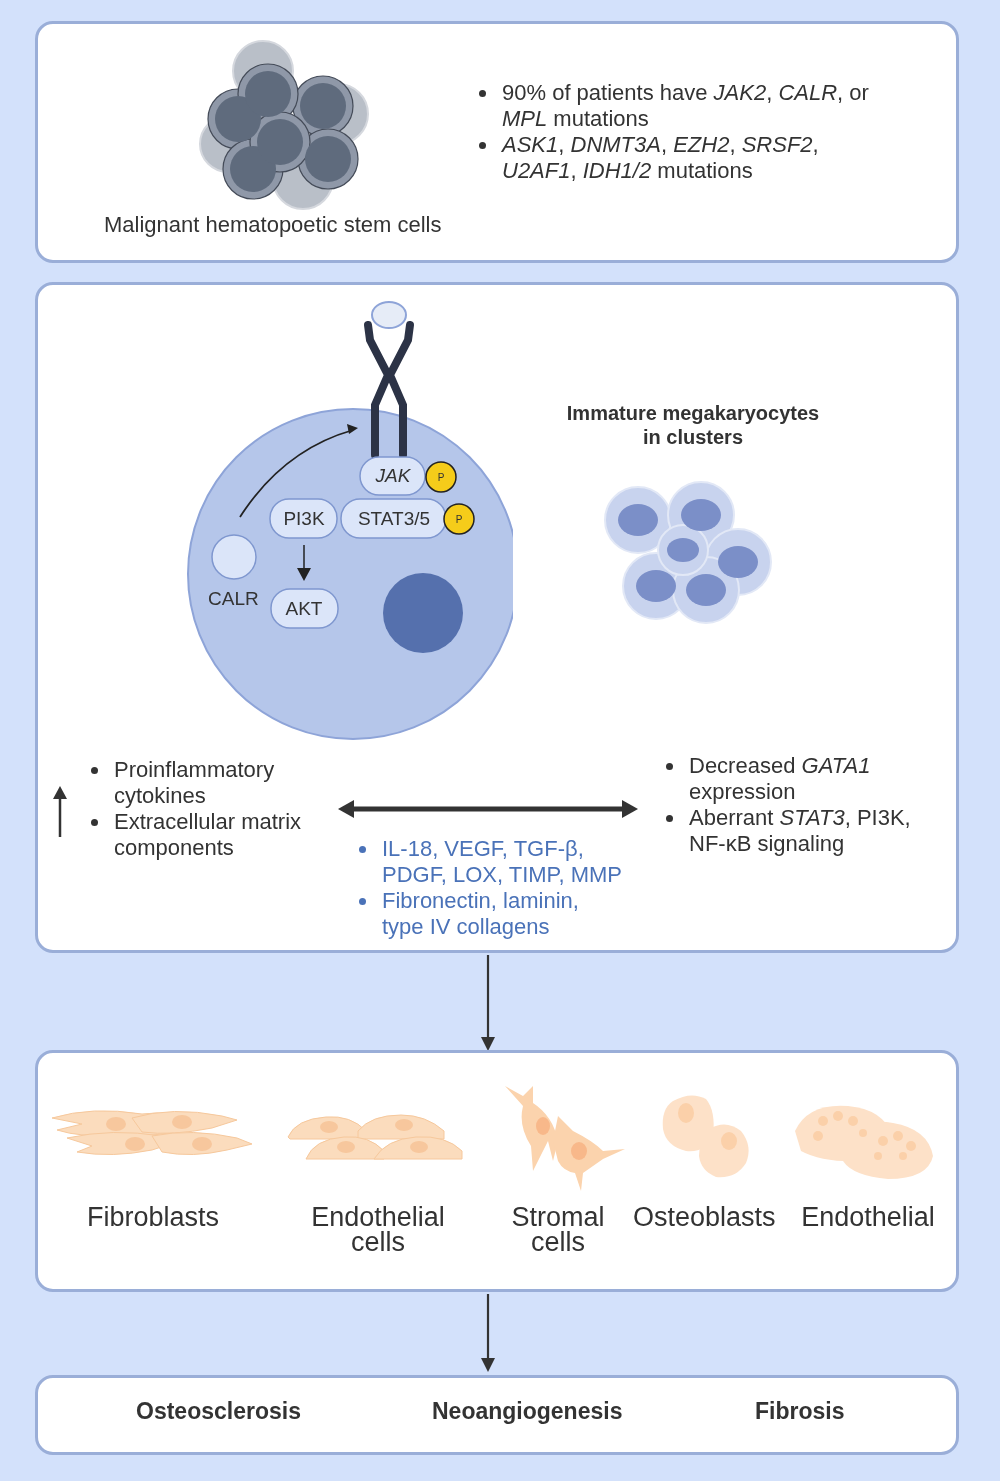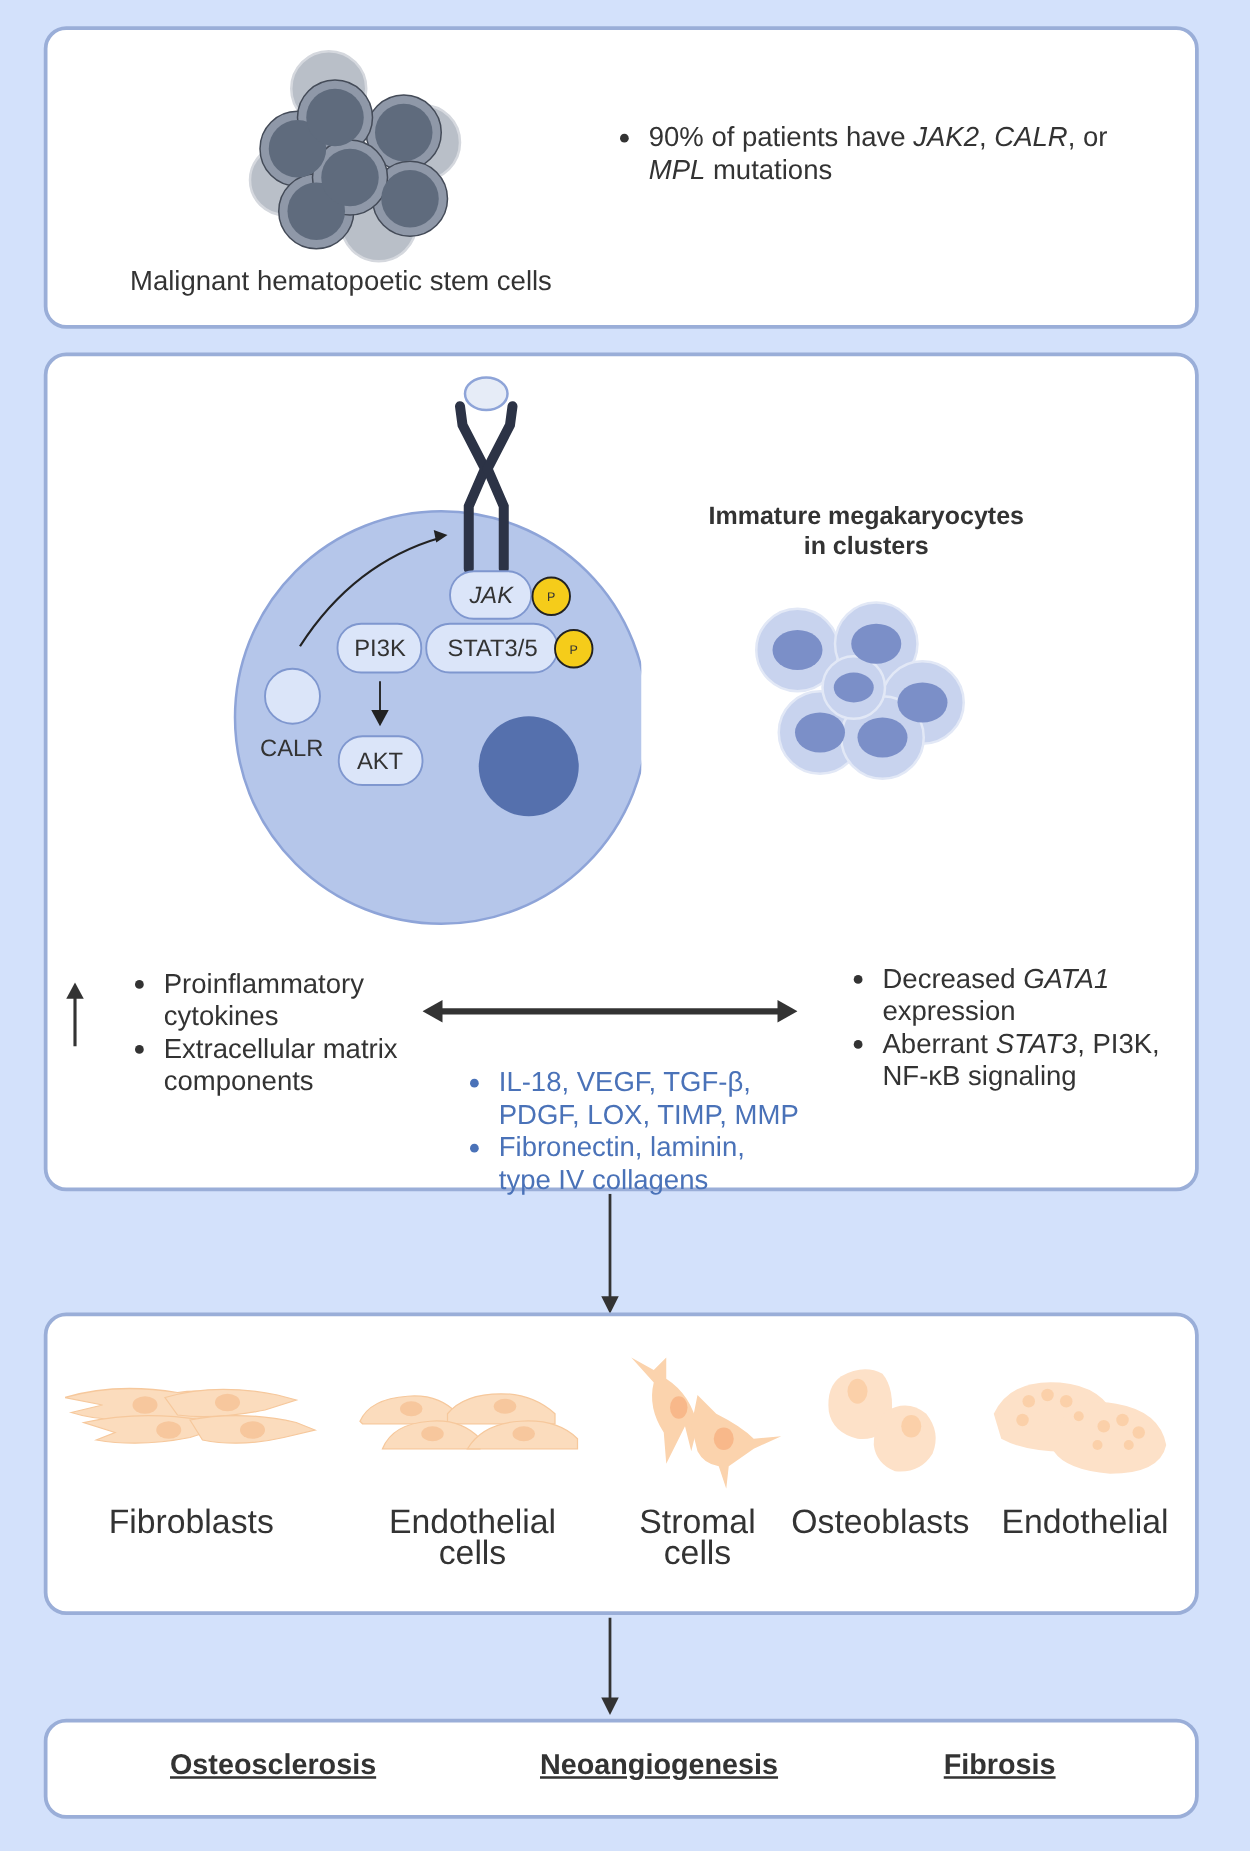--- a/index.html
+++ b/index.html
@@ -17,33 +17,33 @@
     border: 3px solid #9aaed8;
     border-radius: 18px;
     box-sizing: border-box;
   }
   #p1 { left: 35px; top: 21px; width: 924px; height: 242px; }
   #p2 { left: 35px; top: 282px; width: 924px; height: 671px; }
   #p3 { left: 35px; top: 1050px; width: 924px; height: 242px; }
   #p4 { left: 35px; top: 1375px; width: 924px; height: 80px; }
 
   .abs { position: absolute; }
-  ul.bullets { list-style: none; margin: 17px; padding: 0; }
+  ul.bullets { list-style: none; margin: 0; padding: 0; }
   ul.bullets li { position: relative; padding-left: 26px; line-height: 26px; }
   ul.bullets li::before {
     content: ""; position: absolute; left: 3px; top: 10px;
     width: 7px; height: 7px; border-radius: 50%; background: currentColor;
   }
   .t22 { font-size: 22px; }
   .t20 { font-size: 20px; }
   .blue { color: #4a72b8; }
   .center { text-align: center; font-weight: bold; }
   svg text { font-family: "Liberation Sans", sans-serif; }
   .cell-label { position: absolute; font-size: 27px; text-align: center; line-height: 25px; color: #333; }
-  .outcome { position: absolute; top: 20px; font-size: 23px; font-weight: bold; color: #333; text-decoration: underline; }
+  .outcome { position: absolute; top: 20px; font-size: 23px; font-weight: bold; color: #333; }
 </style>
 </head>
 <body>
 
 <div id="p1" class="panel">
   <svg class="abs" style="left:150px;top:10px" width="200" height="180">
     <g fill="#b9bfc8" stroke="#d5d8de" stroke-width="2">
       <circle cx="75" cy="37" r="30"></circle>
       <circle cx="150" cy="80" r="30"></circle>
       <circle cx="40" cy="110" r="28"></circle>
@@ -62,20 +62,21 @@
       <circle cx="135" cy="72" r="23"></circle>
       <circle cx="80" cy="60" r="23"></circle>
       <circle cx="65" cy="135" r="23"></circle>
       <circle cx="140" cy="125" r="23"></circle>
       <circle cx="92" cy="108" r="23"></circle>
     </g>
   </svg>
   <div class="abs t22" style="left:66px;top:188px">Malignant hematopoetic stem cells</div>
   <ul class="bullets abs t22" style="left:438px;top:56px;width:420px">
     <li><span>90% of patients have </span><i>JAK2</i><span>, </span><i>CALR</i><span>, or </span><i>MPL</i><span> mutations</span></li>
+    <li><i>ASK1</i><span>, </span><i>DNMT3A</i><span>, </span><i>EZH2</i><span>, </span><i>SRSF2</i><span>, </span><i>U2AF1</i><span>, </span><i>IDH1/2</i><span> mutations</span></li>
   </ul>
 </div>
 
 <div id="p2" class="panel">
   <svg class="abs" style="left:145px;top:15px" width="330" height="440">
     <circle cx="170" cy="274" r="165" fill="#b5c6ea" stroke="#8ea4d8" stroke-width="2"></circle>
     <circle cx="240" cy="313" r="40" fill="#5570ad"></circle>
 
     <g fill="none" stroke="#2c3346" stroke-width="8" stroke-linecap="round">
       <path d="M185 25 L187 40 L205 75 L192 105 L192 155"></path>

